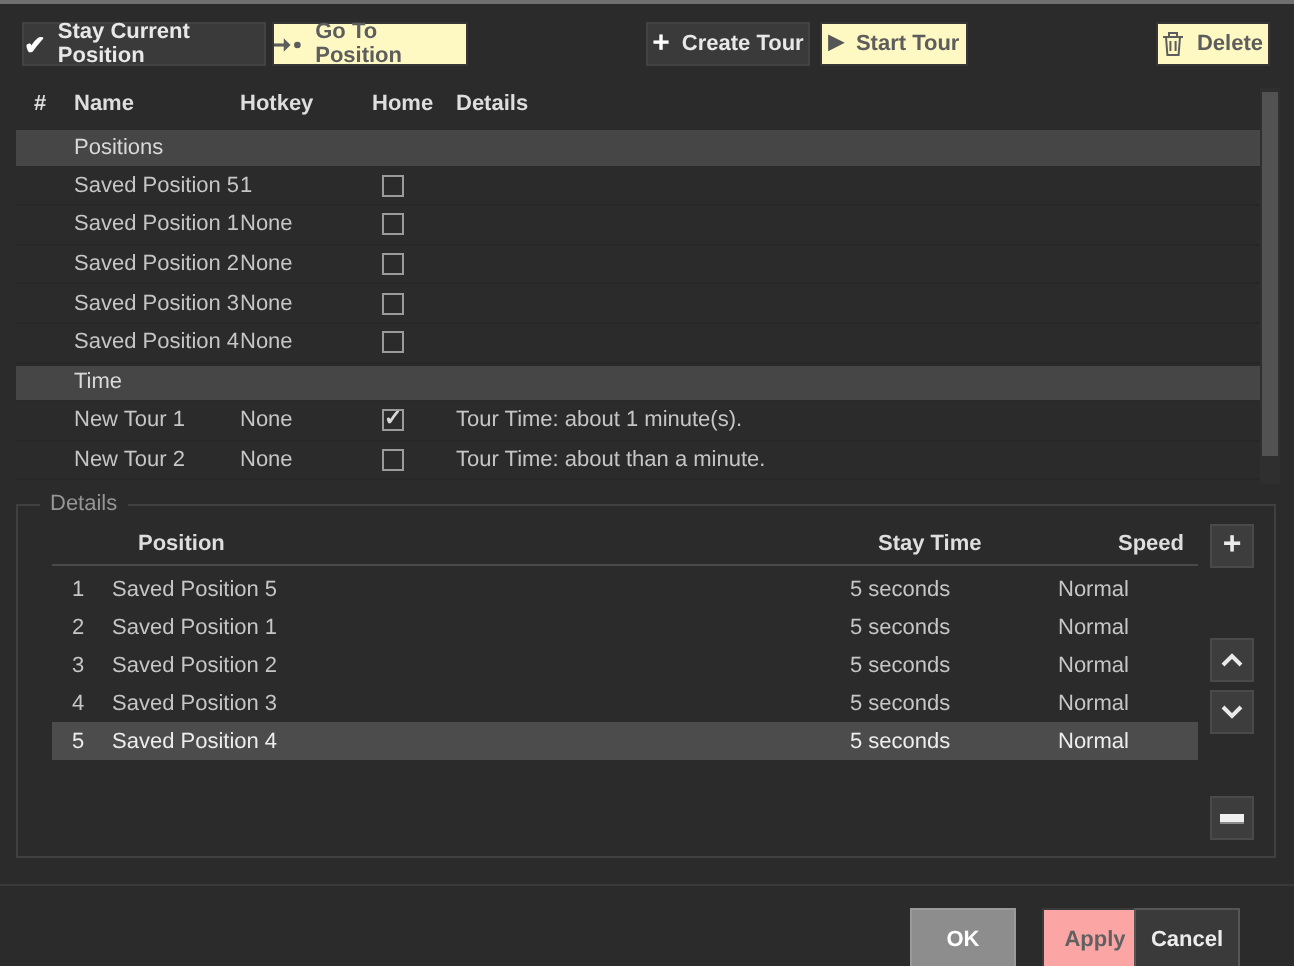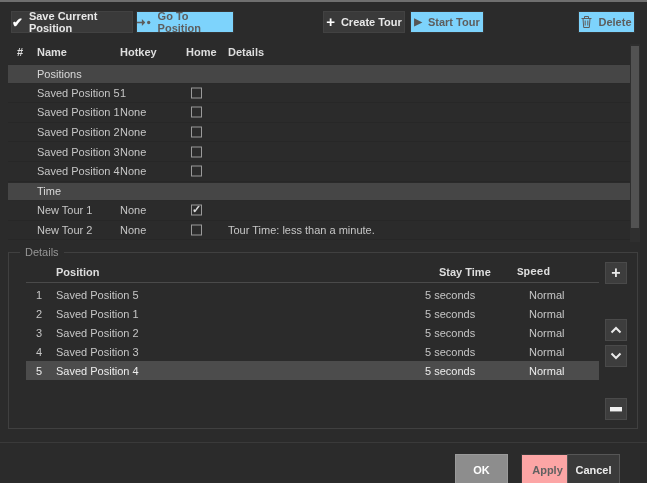--- a/index.html
+++ b/index.html
@@ -10,21 +10,21 @@
     font-family:"Liberation Sans",sans-serif;font-size:11px;color:#c6c6c6;
     overflow:hidden;
   }
   
   .tbtn{
     position:absolute;top:9px;height:22px;
     display:flex;align-items:center;justify-content:center;gap:6px;
     background:#3a3a3a;color:#e8e8e8;font-weight:bold;
     border:1px solid #424242;box-sizing:border-box;cursor:default;
   }
-  .tbtn.disabled{background:#7dd3fc;color:#5d5d5d;border-color:#363636;}
+  .tbtn.disabled{background:#fef9c3;color:#5d5d5d;border-color:#363636;}
   .ico-check{color:#ffffff;font-size:13px;line-height:1;}
   .ico-plus{color:#ffffff;font-size:15px;font-weight:bold;line-height:1;margin-top:-2px;}
   .ico-play{color:#565656;font-size:10px;line-height:1;}
   
   .thead{position:absolute;top:44px;left:0;width:647px;height:15px;font-weight:bold;color:#dedede;}
   .thead span{position:absolute;top:0;}
   .h-num{left:17px;} .h-name{left:37px;} .h-hotkey{left:120px;} .h-home{left:186px;} .h-details{left:228px;}
   .rows{position:absolute;top:62px;left:8px;width:622px;}
   .row{position:relative;height:19.6px;box-sizing:border-box;border-bottom:1px solid #272727;}
   .row.group{background:#464646;color:#d9d9d9;border-bottom:1px solid #2a2a2a;border-top:1px solid #2a2a2a;}
@@ -44,21 +44,21 @@
   
   .fieldset{
     position:absolute;left:8px;top:250px;width:630px;height:177px;
     border:1px solid #404040;box-sizing:border-box;
   }
   .legend{
     position:absolute;left:11px;top:-7px;background:#2b2b2b;padding:0 5px;color:#969696;
   }
   .dhead{position:absolute;top:13px;left:0;width:100%;font-weight:bold;color:#dedede;}
   .dhead span{position:absolute;top:0;}
-  .dh-pos{left:47px;} .dh-stay{left:430px;} .dh-speed{left:508px;font-family:Liberation Mono, monospace;}
+  .dh-pos{left:60px;} .dh-stay{left:430px;} .dh-speed{left:550px;}
   .dsep{position:absolute;top:29px;left:17px;width:573px;height:1px;background:#4a4a4a;}
   .drows{position:absolute;top:32px;left:17px;width:573px;}
   .drow{position:relative;height:19px;}
   .drow span{position:absolute;top:50%;transform:translateY(-50%);white-space:nowrap;}
   .drow[data-selected="true"]{background:#4c4c4c;color:#ededed;}
   .d-num{left:10px;} .d-pos{left:30px;} .d-stay{left:399px;} .d-speed{left:503px;text-align:right;}
   .sqbtn{
     position:absolute;left:596px;width:22px;height:22px;
     background:#3d3d3d;border:1px solid #4a4a4a;box-sizing:border-box;
     display:flex;align-items:center;justify-content:center;color:#eaeaea;
@@ -77,21 +77,21 @@
   .fbtn.apply{left:521px;background:#fca5a5;color:#616161;border:1px solid #3a3a3a;}
   .fbtn.cancel{left:567px;background:#3a3a3a;color:#ececec;border:1px solid #565656;}
 </style>
 </head>
 <body>
 
 <div class="win">
 
   <div class="tbtn" style="left:11px;width:122px;">
     <span class="ico-check">✔</span>
-    <span>Save Current Position</span>
+    <span>Stay Current Position</span>
   </div>
   <div class="tbtn disabled" style="left:136px;width:98px;">
     <svg width="15" height="9" viewBox="0 0 15 9">
       <path d="M0 4.5h7" stroke="#5d5d5d" stroke-width="1.6" fill="none"></path>
       <path d="M5 1l3.5 3.5L5 8z" fill="#5d5d5d"></path>
       <circle cx="12" cy="4.5" r="1.7" fill="#5d5d5d"></circle>
     </svg>
     <span>Go To Position</span>
   </div>
   <div class="tbtn" style="left:323px;width:82px;">
@@ -149,26 +149,27 @@
     </div>
 
     <div class="row group">
       <span class="c-name">Time</span>
     </div>
 
     <div class="row">
       <span class="c-name">New Tour 1</span>
       <span class="c-hotkey">None</span>
       <span class="cb" data-state="true"></span>
+      <span class="c-details">Tour Time: about 1 minute(s).</span>
     </div>
     <div class="row">
       <span class="c-name">New Tour 2</span>
       <span class="c-hotkey">None</span>
       <span class="cb" data-state="false"></span>
-      <span class="c-details">Tour Time: less than a minute.</span>
+      <span class="c-details">Tour Time: about than a minute.</span>
     </div>
   </div>
 
   <div class="sbar">
     <div class="sthumb"></div>
   </div>
 
   <div class="fieldset">
     <span class="legend">Details</span>
 

